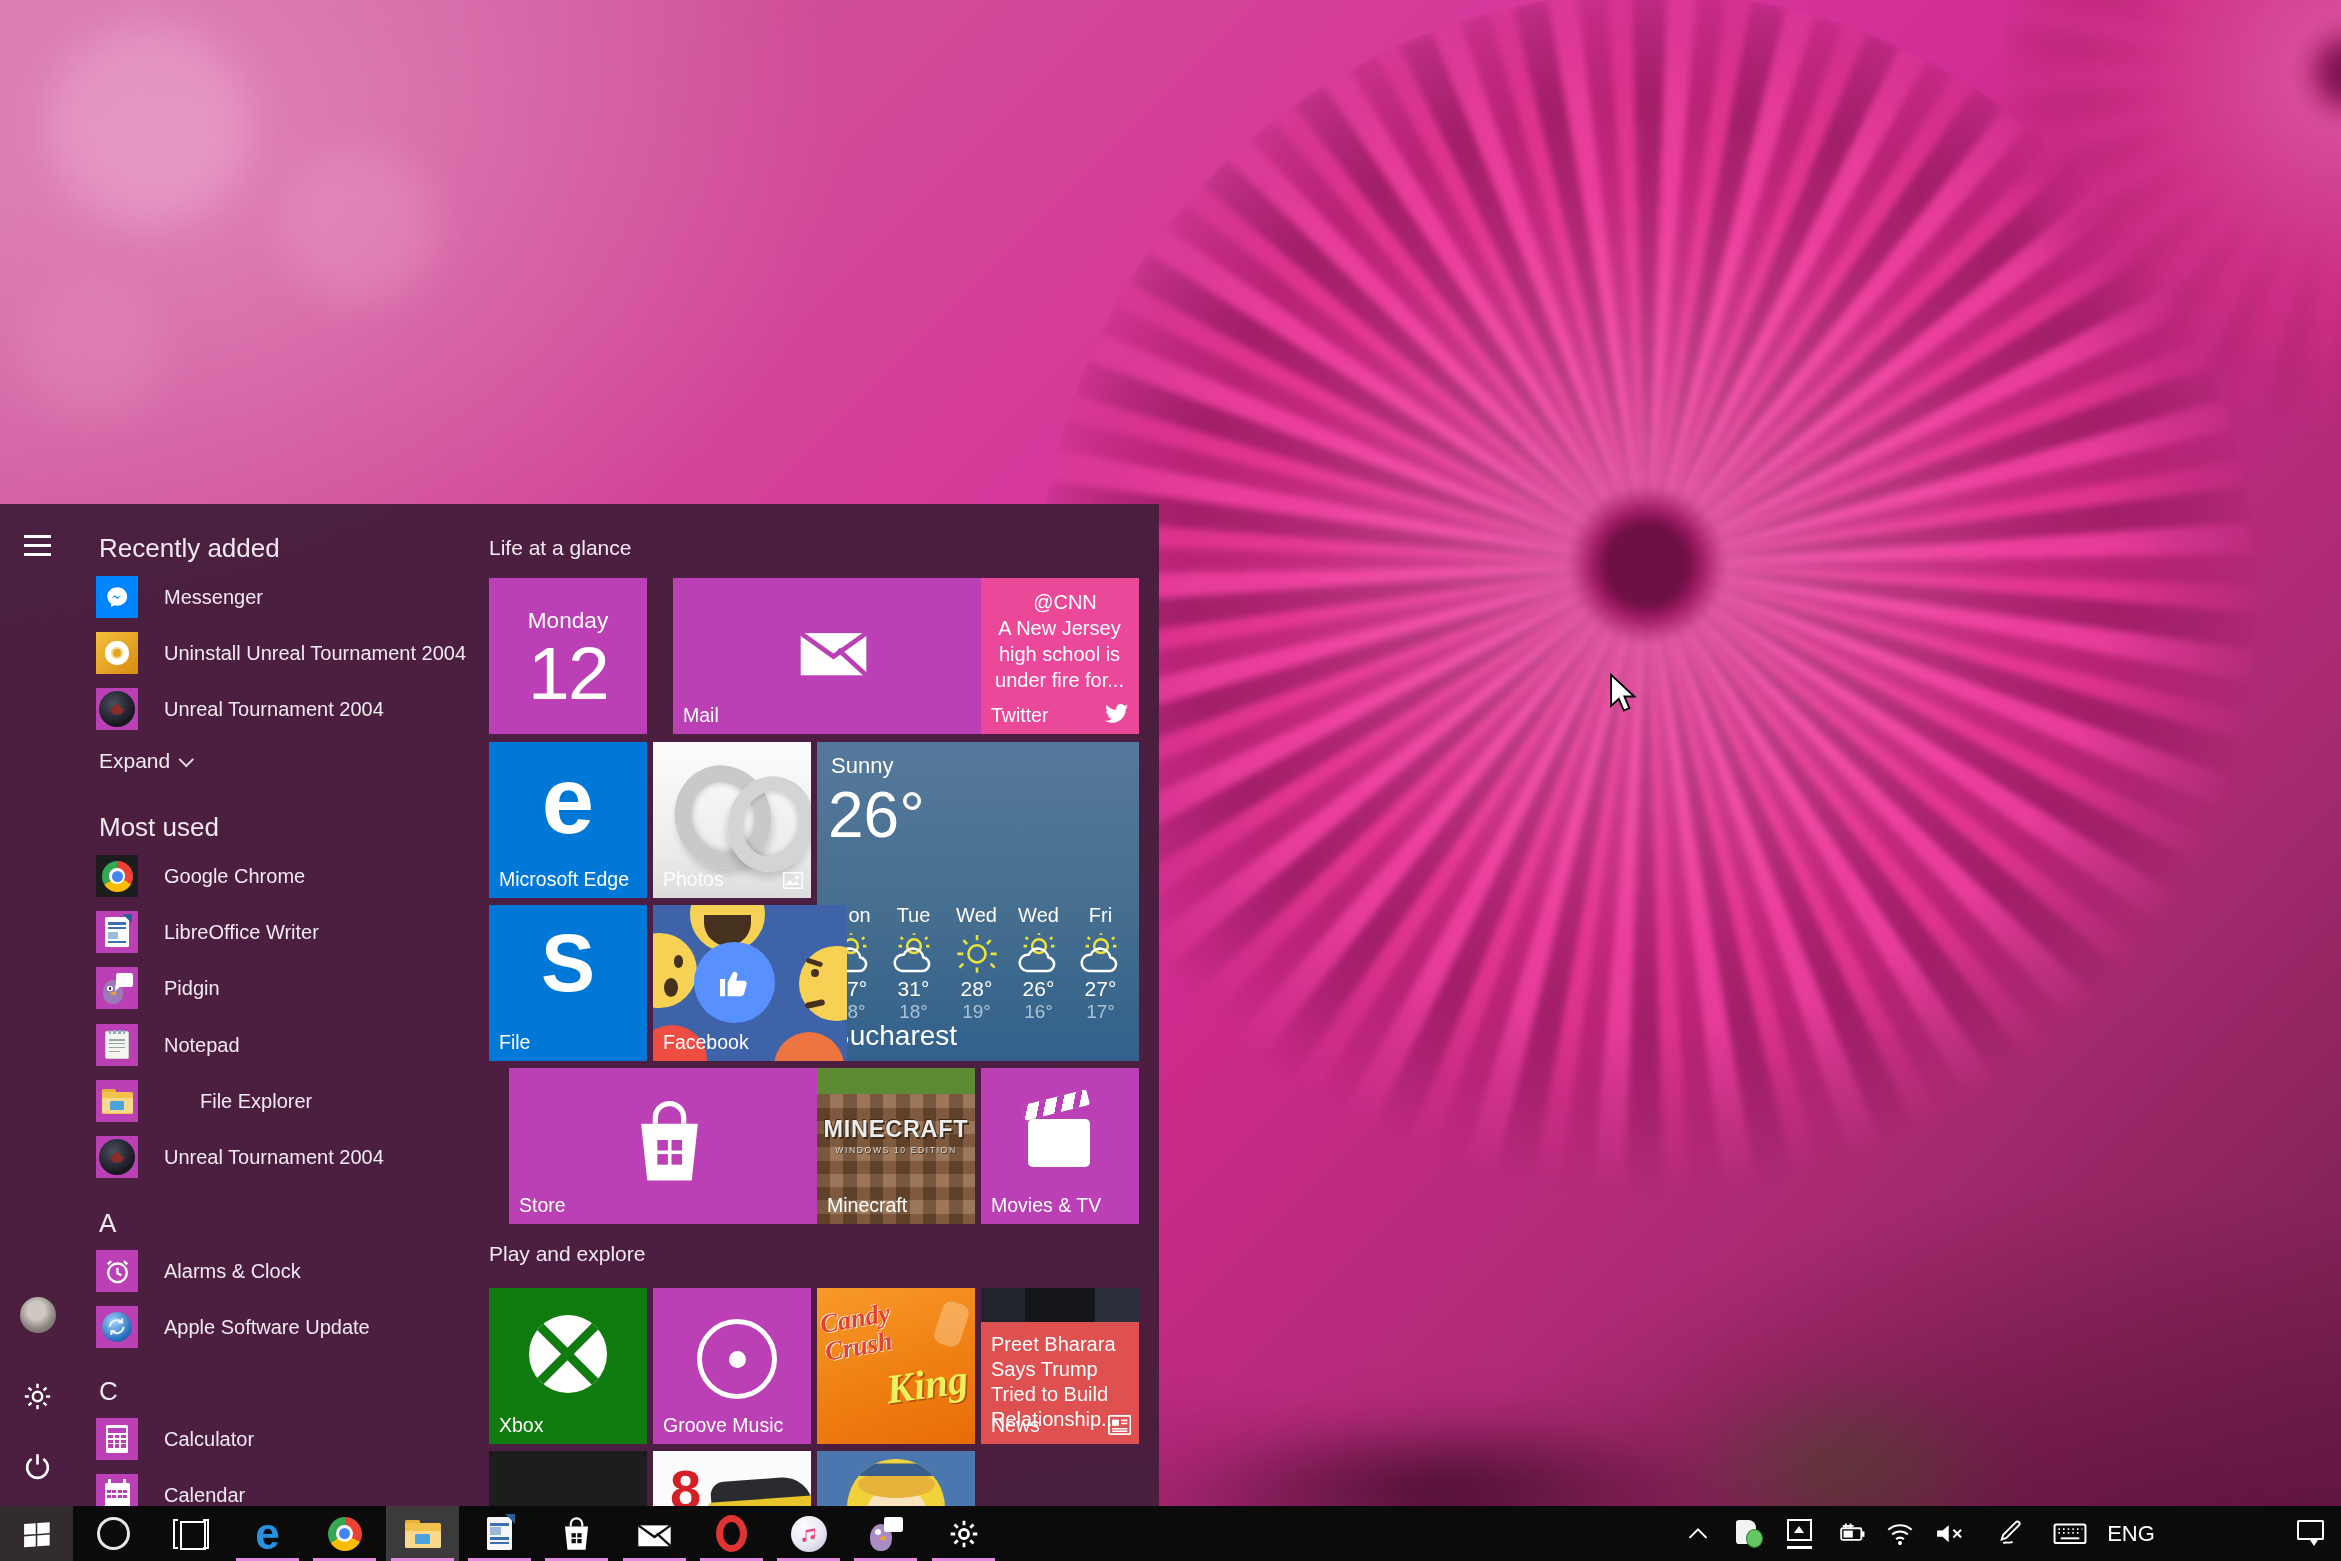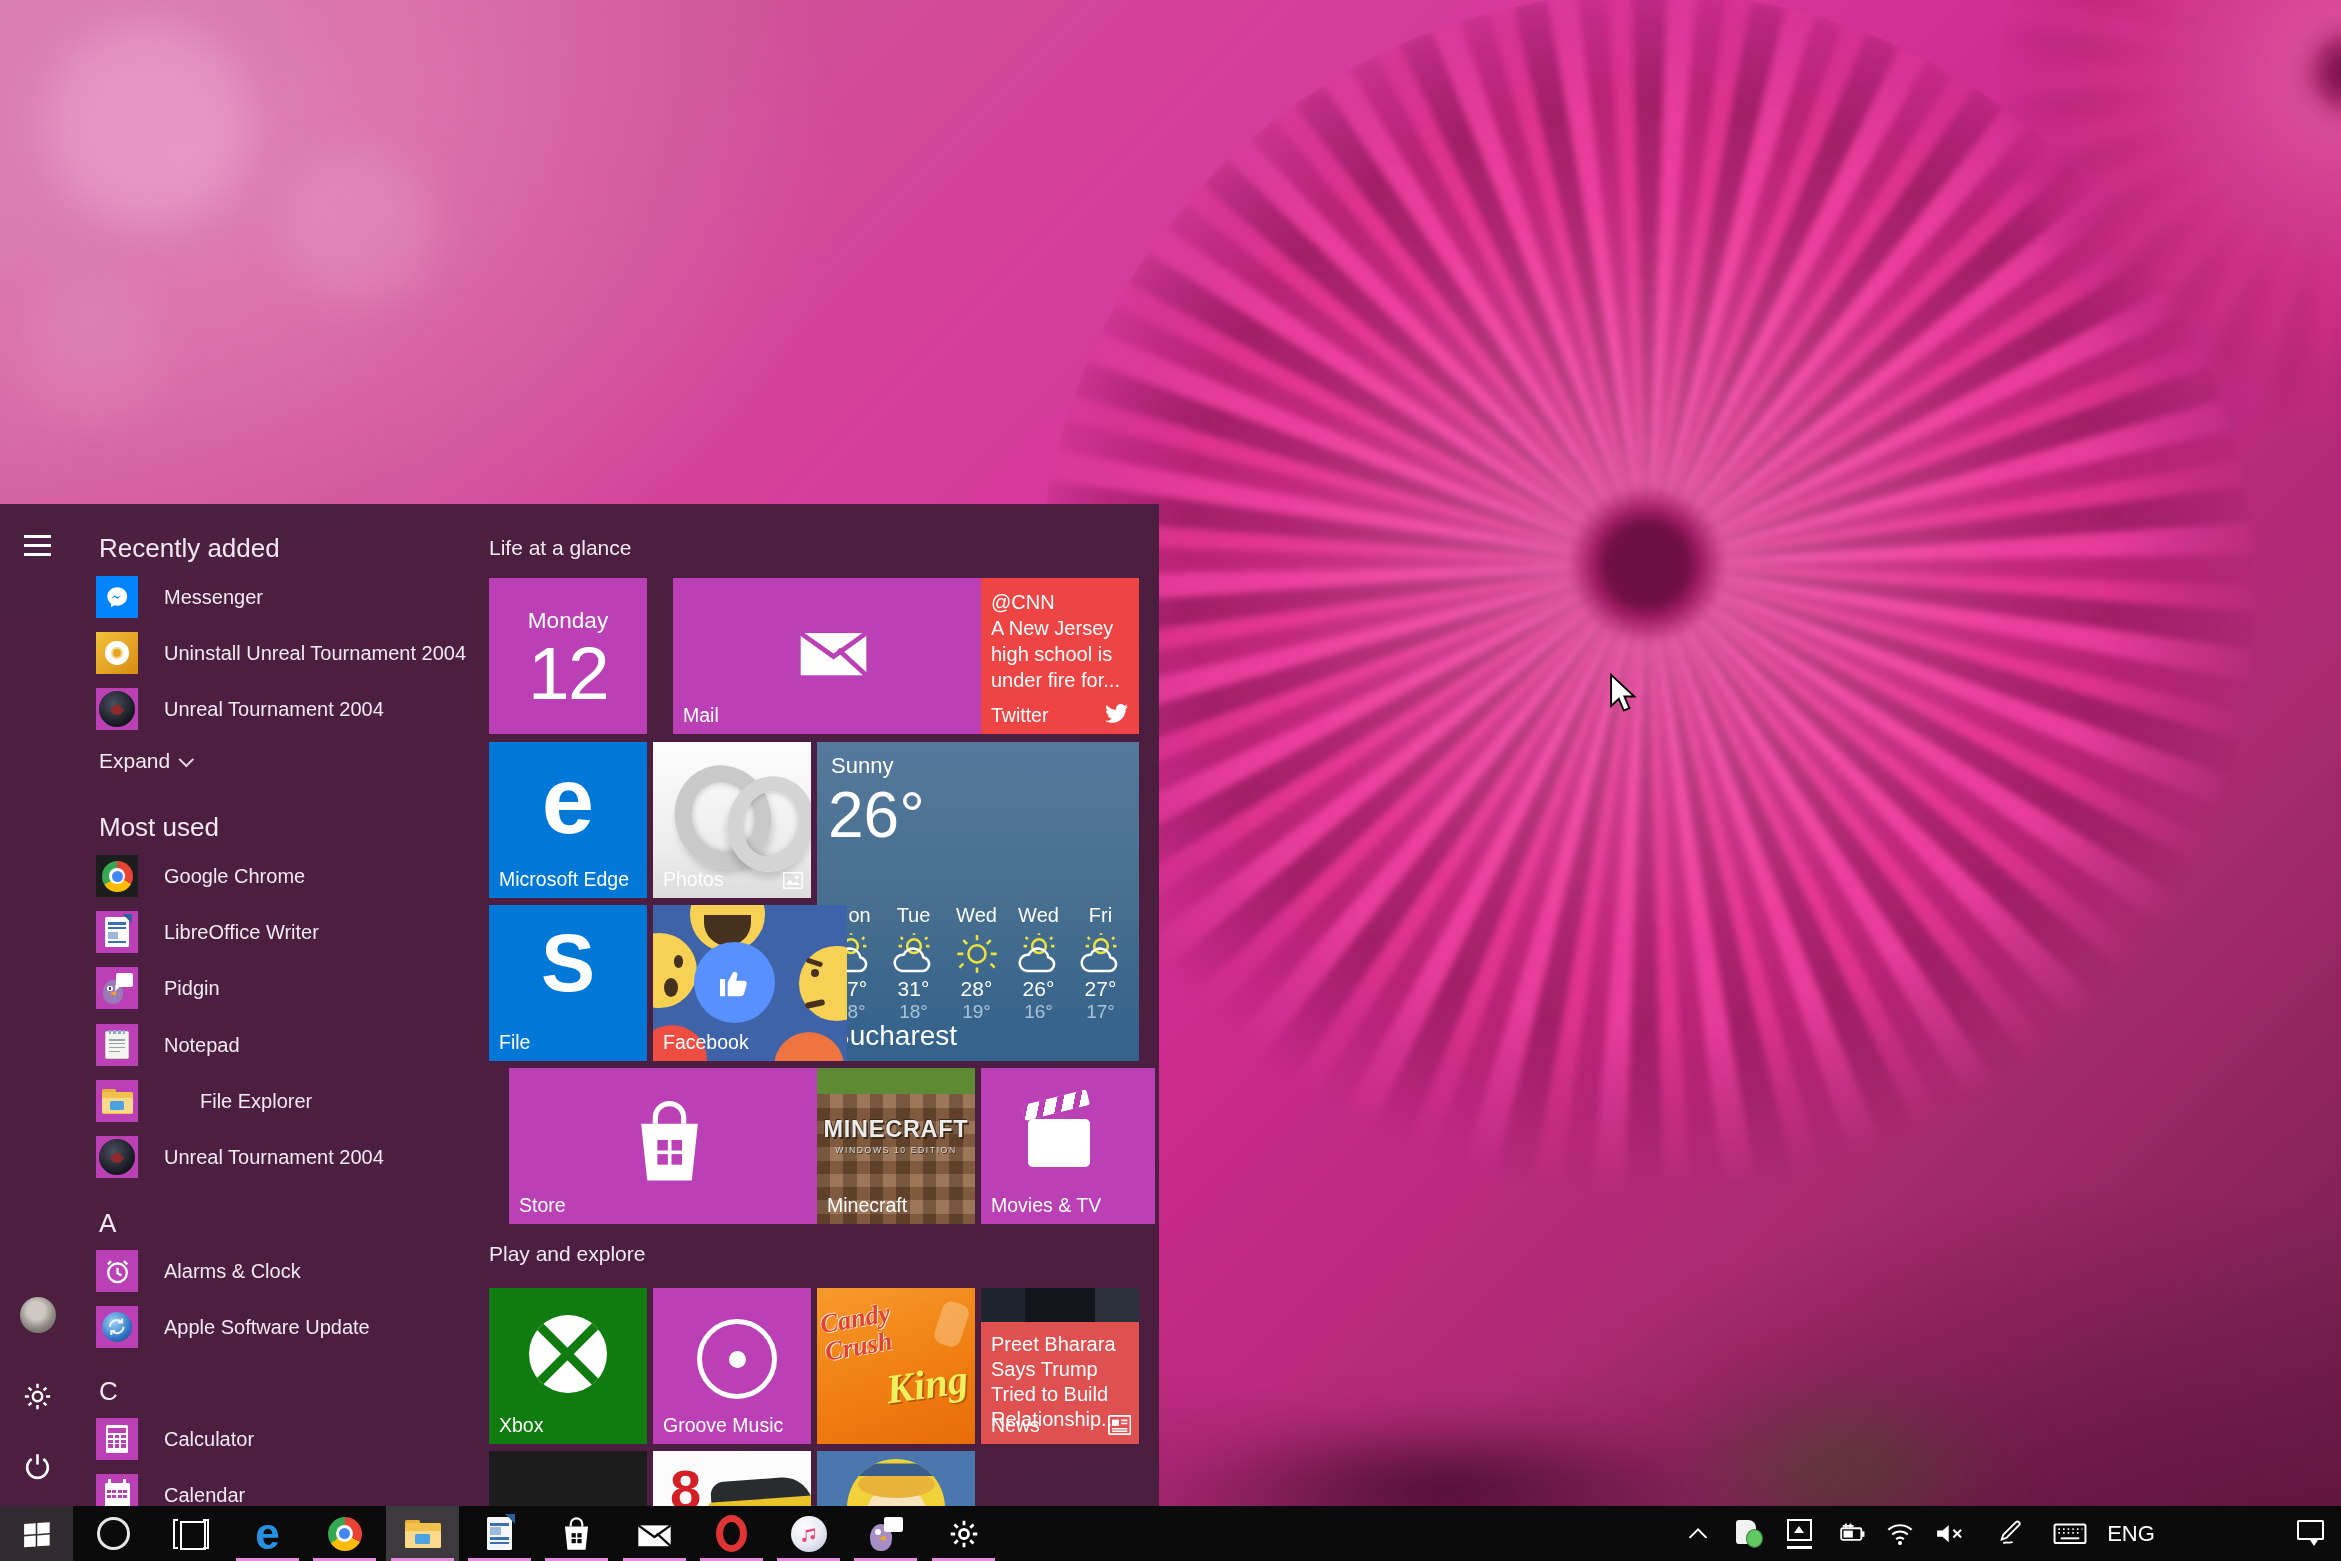--- a/index.html
+++ b/index.html
@@ -296,21 +296,21 @@
 
 <div class="tile wide acc" style="left:653px;top:578px;">
   <svg width="75" height="61" viewBox="0 0 32 26" style="position:absolute;left:123px;top:41px;">
     <rect x="2" y="6" width="28" height="18" fill="#fff"></rect>
     <path d="M2 6l14 10L30 6" fill="none" stroke="#bb3fb5" stroke-width="2"></path>
     <path d="M30 24L18 13" stroke="#bb3fb5" stroke-width="2"></path>
   </svg>
   <div class="tile-label">Mail</div>
 </div>
 
-<div class="tile" style="left:981px;top:578px;background:#ef4444;">
+<div class="tile" style="left:981px;top:578px;background:#ec4899;text-align:center;">
   <div style="margin:12.5px 0 1.6px 10px;font-size:20px;">@CNN</div>
   <div style="margin:1.6px 10px 0;font-size:20px;line-height:26px;width:137px;">A New Jersey high school is under fire for...</div>
   <div class="tile-label">Twitter</div>
   <svg width="26.5" height="22" viewBox="0 0 30 26" style="position:absolute;right:9.4px;bottom:9.4px;">
     <path fill="#fff" d="M29 4c-1 .5-2.1.8-3.2 1 1.2-.7 2-1.8 2.4-3.1-1.1.7-2.3 1.1-3.6 1.4C23.5 2 22 1.3 20.4 1.3c-3 0-5.5 2.5-5.5 5.5 0 .4 0 .9.1 1.3-4.6-.2-8.6-2.4-11.3-5.8-.5.9-.7 1.8-.7 2.8 0 1.9 1 3.6 2.4 4.6-.9 0-1.7-.3-2.5-.7v.1c0 2.7 1.9 4.9 4.4 5.4-.5.1-1 .2-1.5.2-.4 0-.7 0-1.1-.1.7 2.2 2.8 3.8 5.2 3.9-1.9 1.5-4.3 2.4-6.9 2.4H1.7c2.5 1.6 5.4 2.5 8.6 2.5 10.3 0 15.9-8.5 15.9-15.9v-.7C27.3 6 28.2 5.1 29 4z"></path>
   </svg>
 </div>
 
 <div class="tile" style="left:489px;top:742px;background:#0078d7;">
   <div style="text-align:center;font-size:94px;font-weight:bold;line-height:117px;">e</div>
@@ -438,21 +438,21 @@
 </div>
 
 <div class="tile" style="left:817px;top:1068px;background-color:#8a5d3b;background-image:linear-gradient(#5d8a33 0 26.5px,rgba(0,0,0,0) 26.5px),repeating-linear-gradient(90deg,rgba(0,0,0,.20) 0 13.3px,rgba(255,255,255,.06) 13.3px 26.5px),repeating-linear-gradient(rgba(255,255,255,.10) 0 13.3px,rgba(0,0,0,.14) 13.3px 26.5px);">
   <div style="position:absolute;left:0;right:0;top:48px;text-align:center;">
     <div style="font-size:23.4px;font-weight:bold;letter-spacing:0.8px;color:#ececec;text-shadow:1.6px 1.6px 0 #3b2a18,-0.8px -0.8px 0 #3b2a18;">MINECRAFT</div>
     <div style="font-size:8.6px;color:#d8d8d8;letter-spacing:1.6px;margin-top:2.3px;text-shadow:0.8px 0.8px 0 #3b2a18;">WINDOWS 10 EDITION</div>
   </div>
   <div class="tile-label">Minecraft</div>
 </div>
 
-<div class="tile acc" style="left:981px;top:1068px;padding-left:16px;">
+<div class="tile acc" style="left:981px;top:1068px;">
   <div style="position:absolute;left:44px;top:37px;width:69px;height:69px;">
     <div style="position:absolute;left:3.1px;top:14px;width:62px;height:48px;background:#fff;border-radius:4.7px;"></div>
     <div style="position:absolute;left:0;top:0;width:67px;height:15.6px;background:#fff;border-radius:3.1px;transform:rotate(-14deg);transform-origin:left bottom;background-image:repeating-linear-gradient(115deg,#bb3fb5 0 6.2px,#fff 6.2px 17px);"></div>
   </div>
   <div class="tile-label">Movies &amp; TV</div>
 </div>
 
 <div class="abs group-header" style="left:489px;top:1242px;">Play and explore</div>
 
 <div class="tile" style="left:489px;top:1288px;background:#107c10;">

